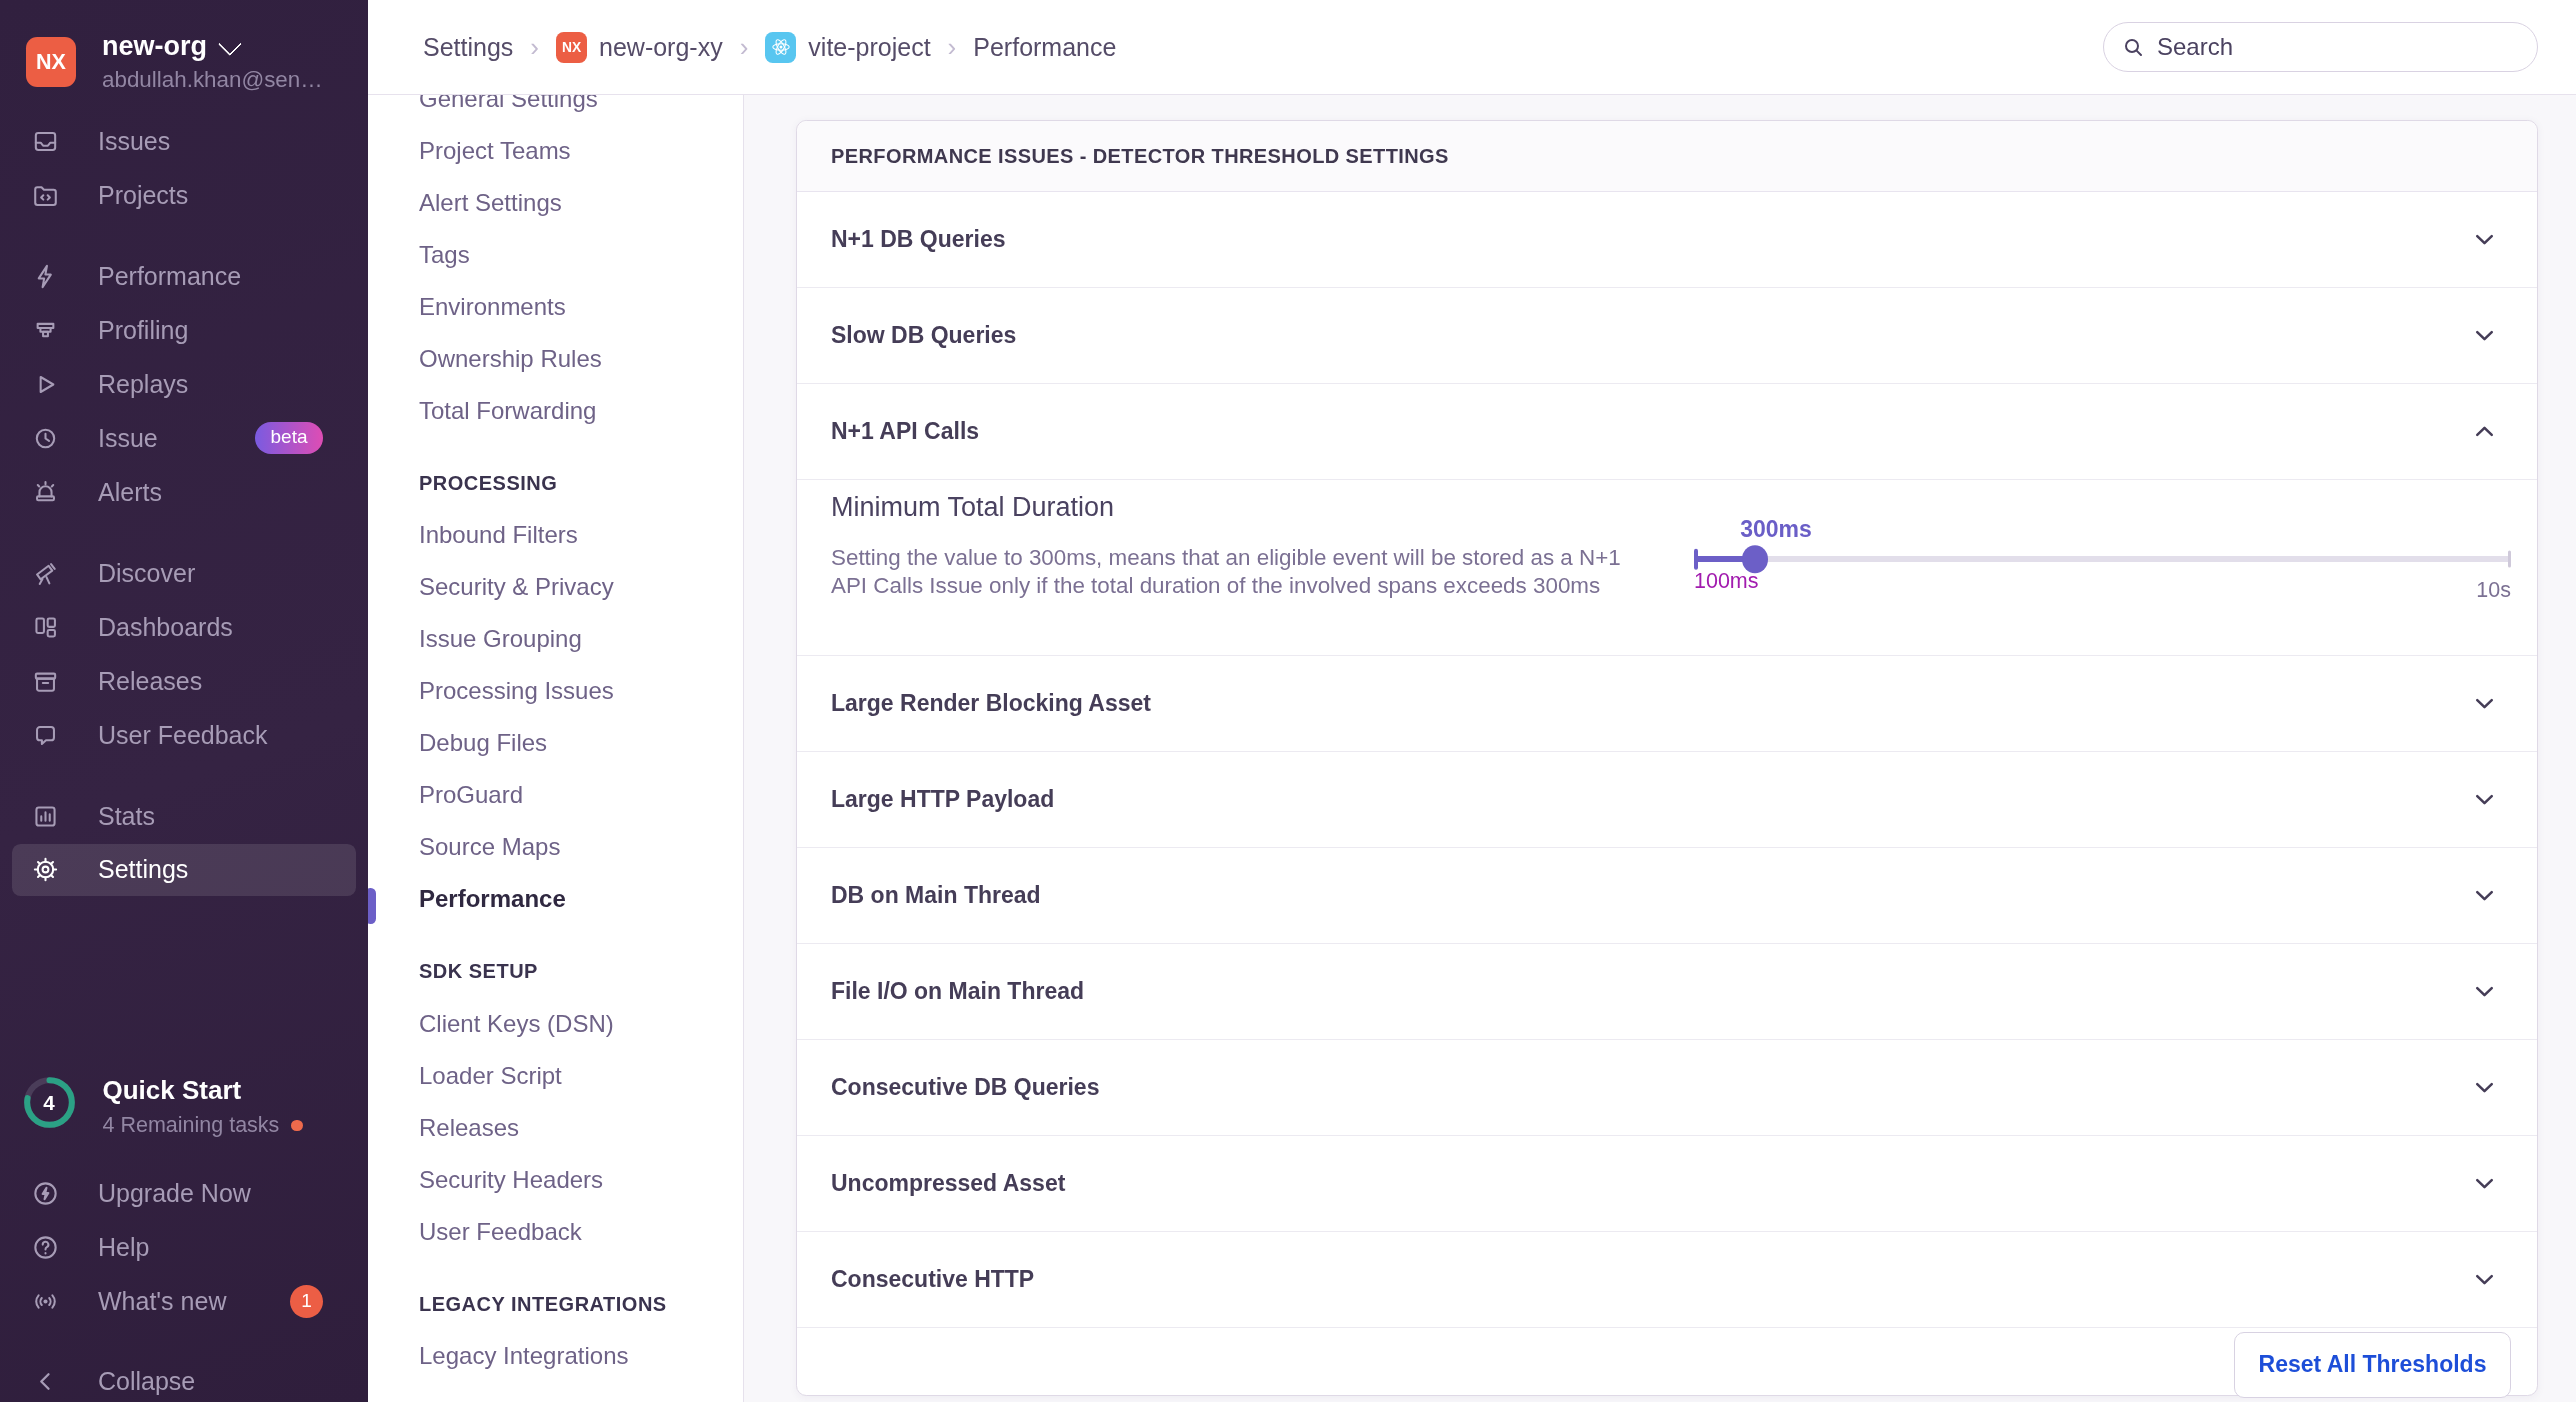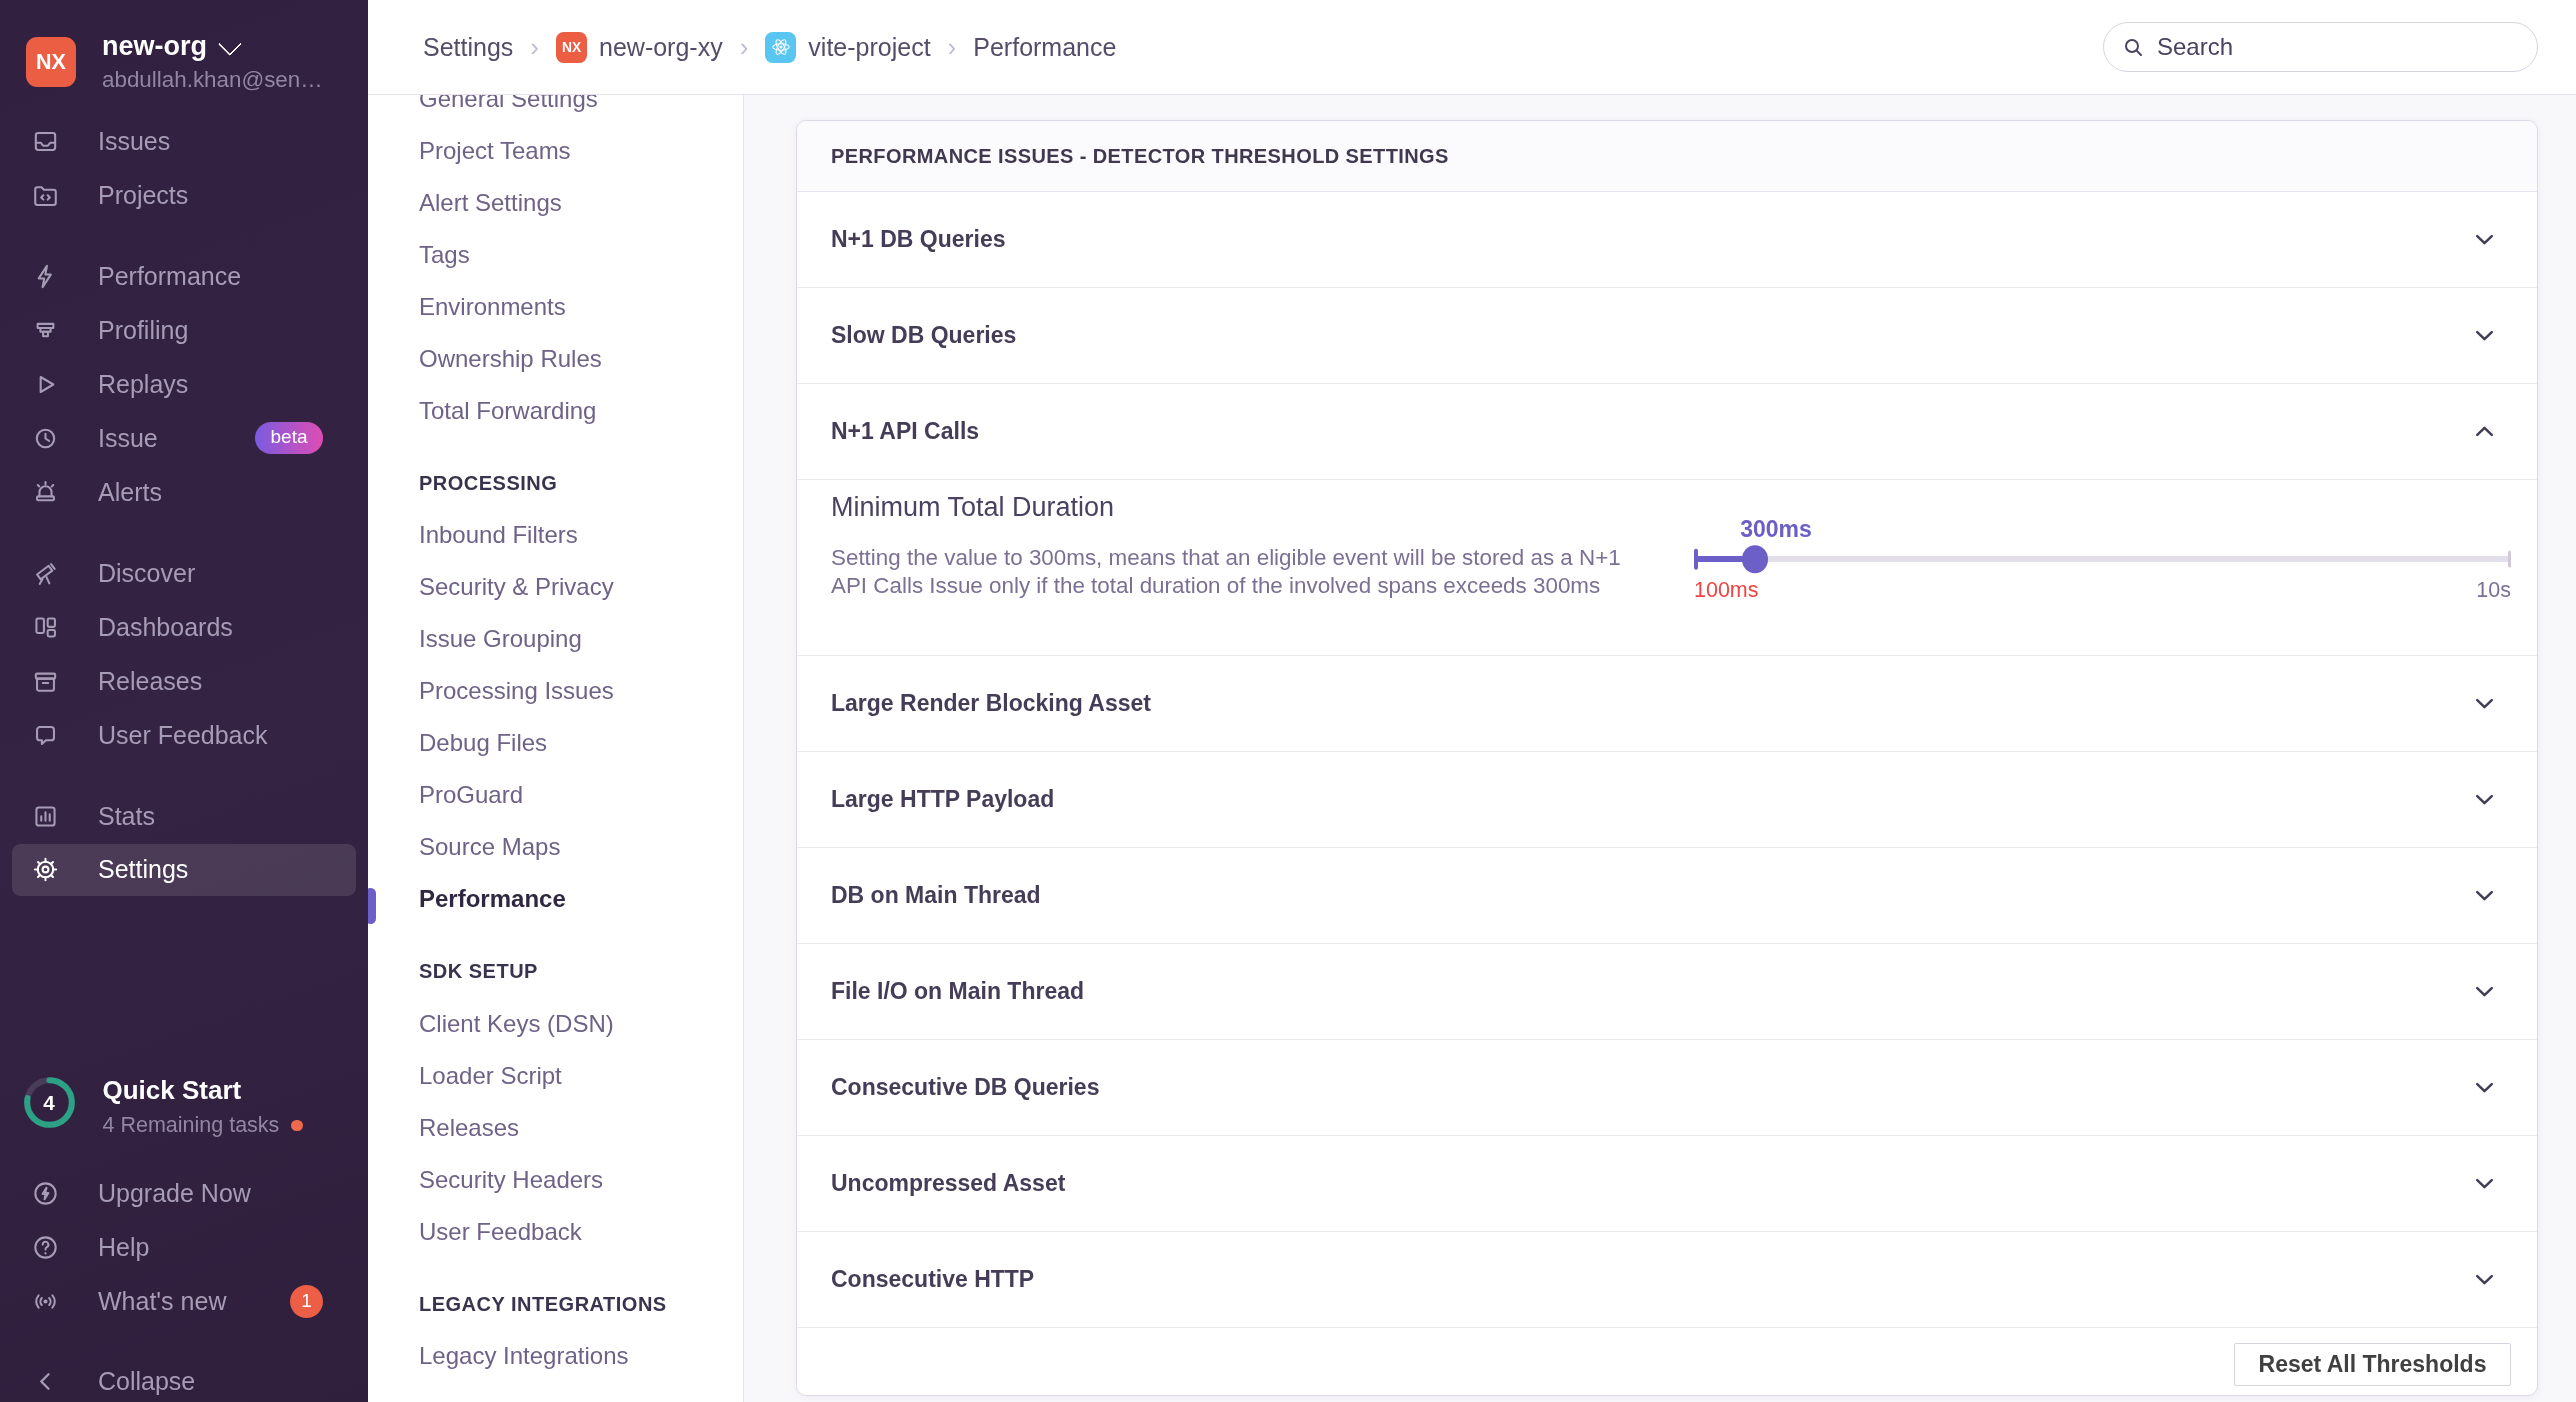--- a/index.html
+++ b/index.html
@@ -88,25 +88,25 @@
   .slider-value { position:absolute; left:82px; top:17px; transform:translateX(-50%); font-size:23px;
     font-weight:700; color:#6a5ec7; }
   .slider-track { position:absolute; left:0; right:0; top:57px; height:6px; background:#e2deea; border-radius:3.4px; cursor:pointer; }
   .slider-fill { position:absolute; left:0; top:0; bottom:0; width:7.5%; background:#6C5FC7; border-radius:3.4px; }
   .cap-left { position:absolute; left:0; top:50%; transform:translateY(-50%); width:4.3px; height:20.6px;
     background:#6C5FC7; border-radius:2.6px; }
   .cap-right { position:absolute; right:0; top:50%; transform:translateY(-50%); width:3.4px; height:17px;
     background:#cfc9da; border-radius:1.7px; }
   .slider-handle { position:absolute; left:7.5%; top:50%; transform:translate(-50%,-50%); width:26px; height:27.5px;
     border-radius:50%; background:#6C5FC7; cursor:grab; }
-  .slider-min { position:absolute; left:0; top:79px; font-size:21.5px; color:#ef4444; }
+  .slider-min { position:absolute; left:0; top:70px; font-size:21.5px; color:#a21caf; }
   .slider-max { position:absolute; right:0; top:79px; font-size:21.5px; color:#7b7093; }
   .card-footer { height:73px; display:flex; align-items:center; justify-content:flex-end; padding-right:26px; }
-  .reset-btn { width:277px; height:43px; background:#fff; border:1.7px solid #d8d2e2; border-radius:2px;
-    font-size:23px; font-weight:700; color:#404040; cursor:pointer; font-family:"Liberation Sans","DejaVu Sans",sans-serif; }
+  .reset-btn { width:277px; height:66px; background:#fff; border:1.7px solid #d8d2e2; border-radius:10px;
+    font-size:23px; font-weight:700; color:#1d4ed8; cursor:pointer; font-family:"Liberation Sans","DejaVu Sans",sans-serif; }
 
   .ic { display:block; }
 </style>
 </head>
 <body>
 
 <aside class="sidebar">
   <div class="org">
     <div class="org-avatar">NX</div>
     <div class="org-meta">

